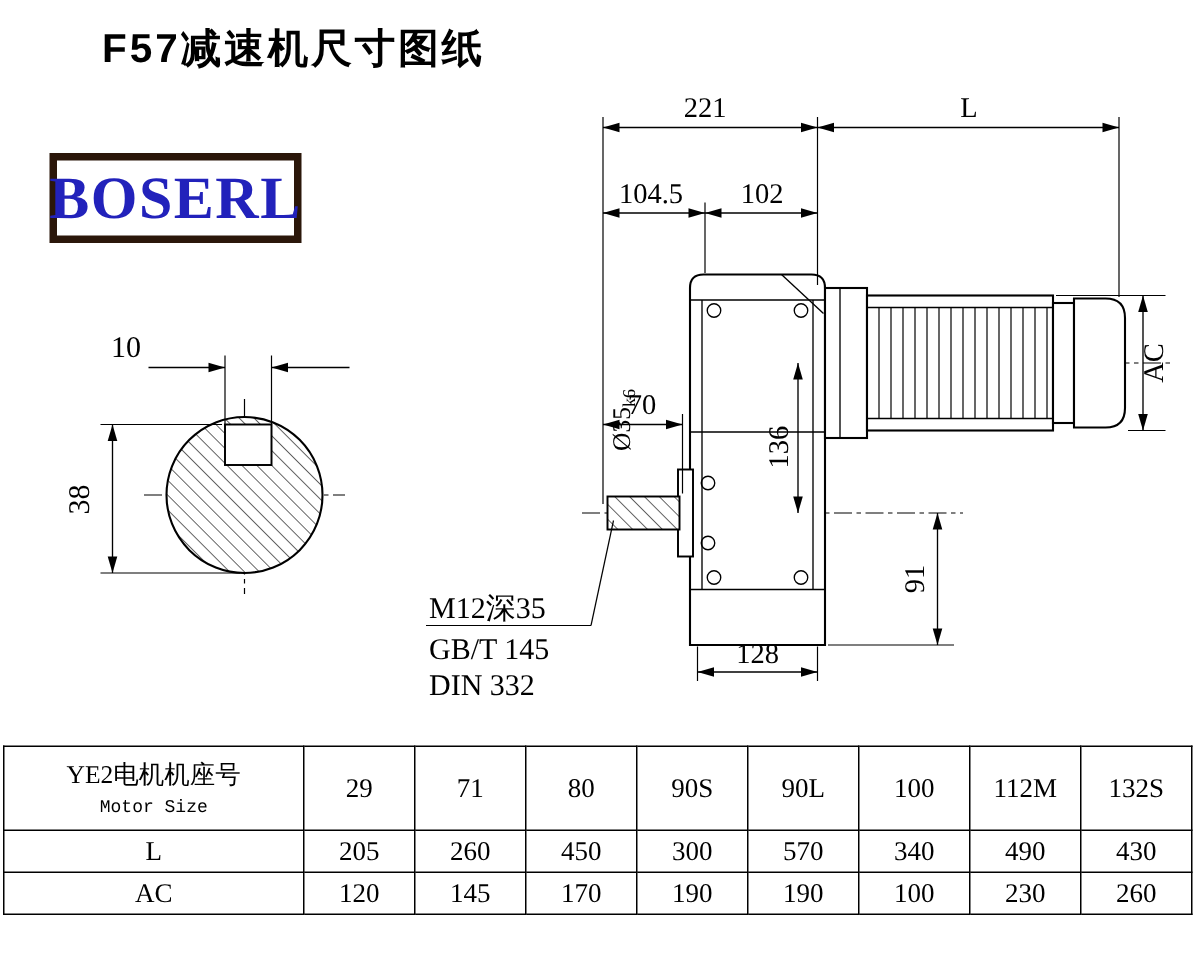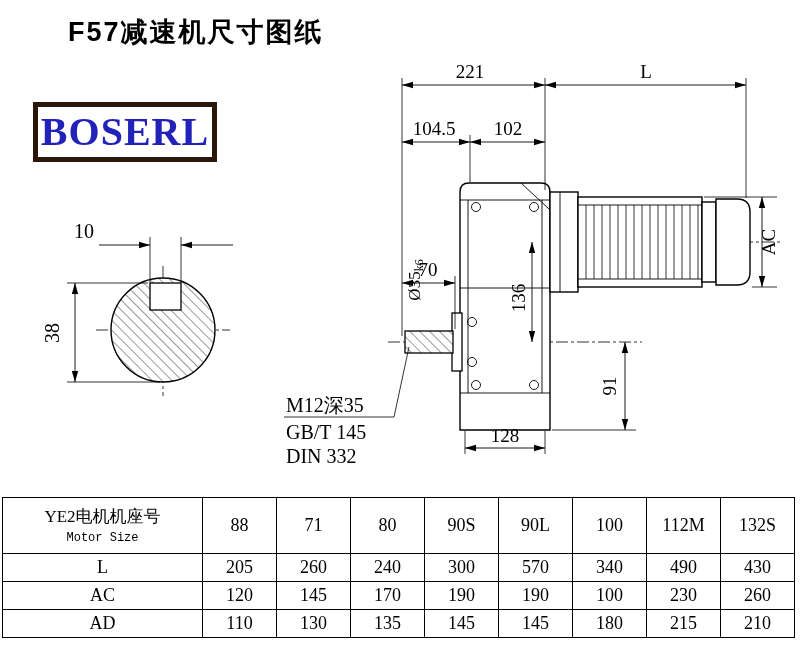--- a/index.html
+++ b/index.html
@@ -12,21 +12,21 @@
   .page{
     position:relative;width:800px;height:646px;background:#fff;overflow:hidden;
     font-family:"Liberation Serif",serif;color:var(--ink);
   }
   .title{
     position:absolute;left:68px;top:14px;
     font-family:"Liberation Sans",sans-serif;font-weight:700;font-size:27px;
     letter-spacing:2px;color:#000;
   }
   .logo-box{
-    position:absolute;left:33px;top:102px;width:184px;height:60px;
+    position:absolute;left:33px;top:102px;width:168px;height:60px;
     border:5px solid var(--logo-border);
     display:flex;align-items:center;justify-content:center;background:#fff;
   }
   .logo-text{
     font-family:"Liberation Serif",serif;font-weight:700;font-size:40px;
     color:var(--logo-text);letter-spacing:1px;line-height:1;
   }
   svg text{font-family:"Liberation Serif",serif;fill:#000;}
   .obj{stroke:#000;stroke-width:1.4;fill:#fff;}
   .objthin{stroke:#000;stroke-width:0.9;fill:none;}
@@ -204,58 +204,47 @@
         <col style="width:74px">
         <col style="width:74px">
         <col style="width:74px">
     </colgroup>
     <tbody>
         <tr class="hdr">
       <td>
         <div class="hdr-line1">YE2电机机座号</div>
         <div class="hdr-line2">Motor Size</div>
       </td>
-      <td>88</td>
+      <td>29</td>
       <td>71</td>
       <td>80</td>
       <td>90S</td>
       <td>90L</td>
       <td>100</td>
       <td>112M</td>
       <td>132S</td>
     </tr>
     <tr>
       <td>L</td>
       <td>205</td>
       <td>260</td>
-      <td>240</td>
+      <td>450</td>
       <td>300</td>
       <td>570</td>
       <td>340</td>
       <td>490</td>
       <td>430</td>
     </tr>
     <tr>
       <td>AC</td>
       <td>120</td>
       <td>145</td>
       <td>170</td>
       <td>190</td>
       <td>190</td>
       <td>100</td>
       <td>230</td>
       <td>260</td>
     </tr>
-    <tr>
-      <td>AD</td>
-      <td>110</td>
-      <td>130</td>
-      <td>135</td>
-      <td>145</td>
-      <td>145</td>
-      <td>180</td>
-      <td>215</td>
-      <td>210</td>
-    </tr>
   </tbody>
     </table>
 
 </div>
 
 </body></html>

